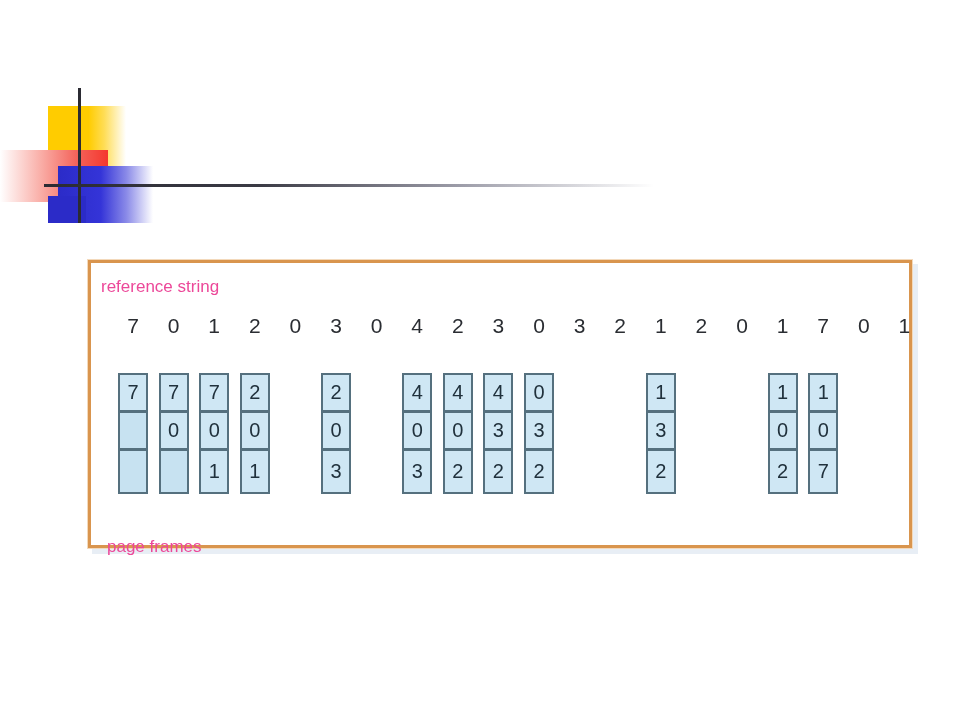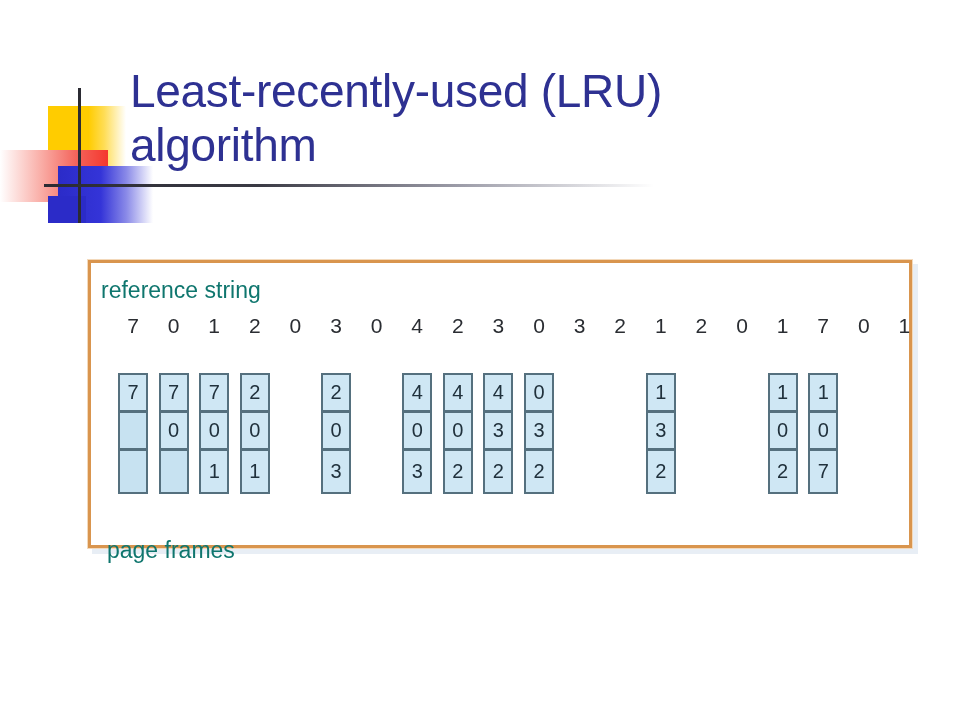--- a/index.html
+++ b/index.html
@@ -93,22 +93,22 @@
     left: 88px; top: 260px;
     width: 824px; height: 288px;
     background: #ffffff;
     border: 3px solid #d9954e;
     box-sizing: border-box;
     outline: 1px solid #f3d9bb;
   }
 
   .fig-label {
     position: absolute;
-    color: #0f766e;
-    font-size: 23px;
+    color: #ec4899;
+    font-size: 17px;
     font-family: "Liberation Sans", sans-serif;
   }
   #label-reference { left: 10px; top: 14px; }
   #label-pageframes { left: 16px; top: 274px; }
 
   
   #ref-row {
     position: absolute;
     left: 0px; top: 50px;
     width: 824px; height: 26px;
@@ -158,22 +158,20 @@
   <div id="deco">
     <div class="deco-yellow"></div>
     <div class="deco-red"></div>
     <div class="deco-blue"></div>
     <div class="deco-blue2"></div>
     <div class="deco-vline"></div>
   </div>
 
   <div id="title-rule"></div>
 
-  <h1 id="title">Least-recently-used (LRU)
-algorithm</h1>
 
   <div id="figure-shadow"></div>
 
   <div id="figure">
 
     <div class="fig-label" id="label-reference">reference string</div>
 
     <div id="ref-row">
         <div class="ref-digit" style="left: 27px;">7</div>
         <div class="ref-digit" style="left: 67.6px;">0</div>

